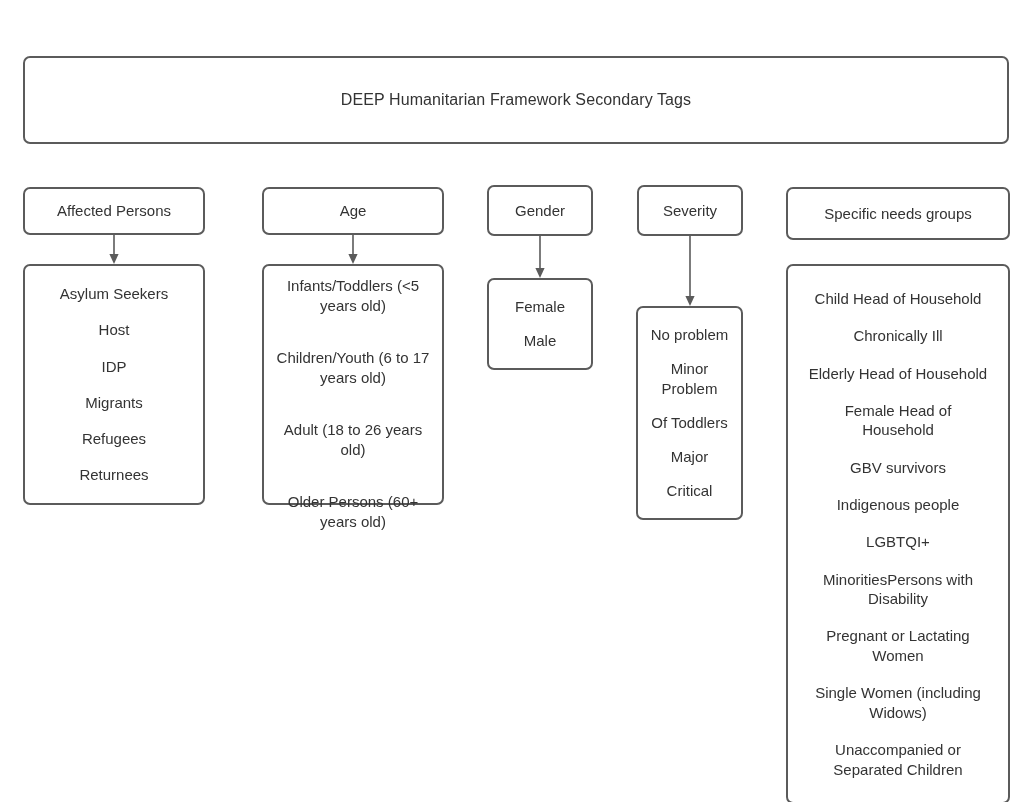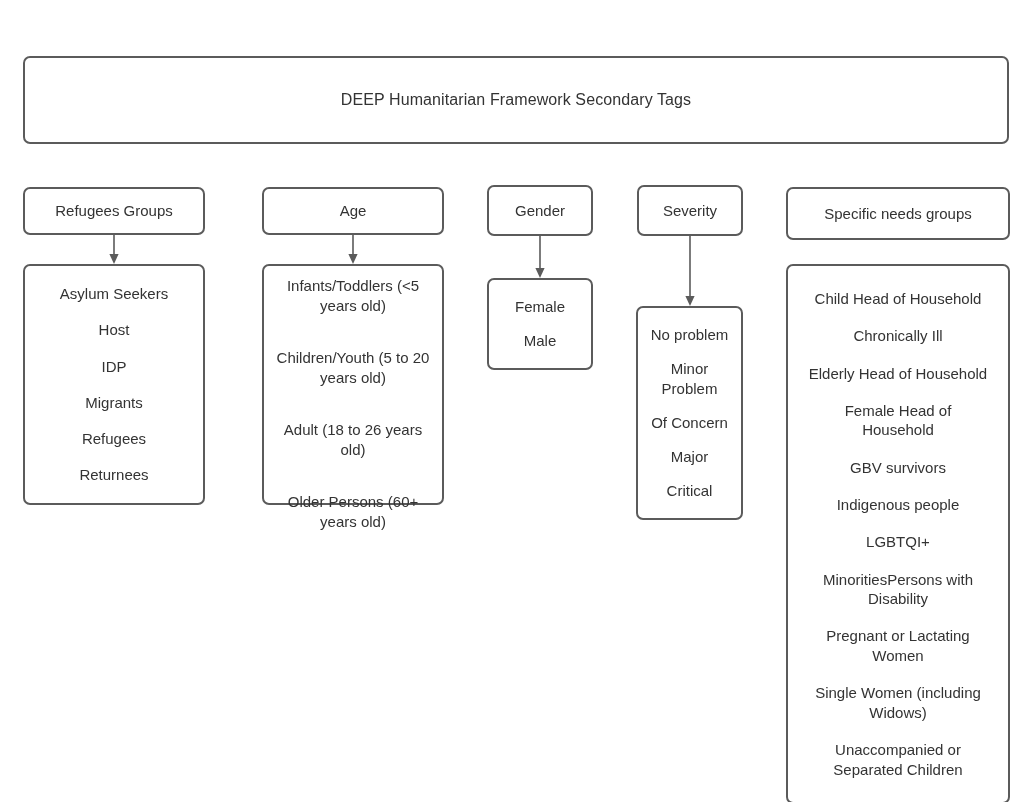--- a/index.html
+++ b/index.html
@@ -61,21 +61,21 @@
 </head>
 <body>
 
 <div id="canvas">
 
   <div class="box title-box" style="left:23px; top:30px; width:986px; height:88px;">
     <span class="item" style="font-size:16px;">DEEP  Humanitarian Framework Secondary Tags</span>
   </div>
 
   <div class="box header-box" style="left:23px; top:161px; width:182px; height:48px;">
-    <span class="item">Refugees Groups</span>
+    <span class="item">Affected Persons</span>
   </div>
   <div class="arrow" style="left:106px; top:209px; width:16px; height:29px;">
     <svg width="16" height="29" viewBox="0 0 16 29">
       <line x1="8" y1="0" x2="8" y2="21" stroke="#5b5b5b" stroke-width="1.6"></line>
       <polygon points="8,29 3.4,19 12.6,19" fill="#5b5b5b"></polygon>
     </svg>
   </div>
   <div class="box content-box" style="left:23px; top:238px; width:182px; height:241px;">
     <span class="item">Asylum Seekers</span>
     <span class="item">Host</span>
@@ -89,21 +89,21 @@
     <span class="item">Age</span>
   </div>
   <div class="arrow" style="left:345px; top:209px; width:16px; height:29px;">
     <svg width="16" height="29" viewBox="0 0 16 29">
       <line x1="8" y1="0" x2="8" y2="21" stroke="#5b5b5b" stroke-width="1.6"></line>
       <polygon points="8,29 3.4,19 12.6,19" fill="#5b5b5b"></polygon>
     </svg>
   </div>
   <div class="box content-box" style="left:262px; top:238px; width:182px; height:241px;gap:33px;">
     <span class="item">Infants/Toddlers (&lt;5 years old)</span>
-    <span class="item">Children/Youth (5 to 20 years old)</span>
+    <span class="item">Children/Youth (6 to 17 years old)</span>
     <span class="item">Adult (18 to 26 years old)</span>
     <span class="item">Older Persons (60+ years old)</span>
   </div>
 
   <div class="box header-box" style="left:487px; top:159px; width:106px; height:51px;">
     <span class="item">Gender</span>
   </div>
   <div class="arrow" style="left:532px; top:210px; width:16px; height:42px;">
     <svg width="16" height="42" viewBox="0 0 16 42">
       <line x1="8" y1="0" x2="8" y2="34" stroke="#5b5b5b" stroke-width="1.6"></line>
@@ -120,21 +120,21 @@
   </div>
   <div class="arrow" style="left:682px; top:210px; width:16px; height:70px;">
     <svg width="16" height="70" viewBox="0 0 16 70">
       <line x1="8" y1="0" x2="8" y2="62" stroke="#5b5b5b" stroke-width="1.6"></line>
       <polygon points="8,70 3.4,60 12.6,60" fill="#5b5b5b"></polygon>
     </svg>
   </div>
   <div class="box content-box" style="left:636px; top:280px; width:107px; height:214px;">
     <span class="item">No problem</span>
     <span class="item">Minor Problem</span>
-    <span class="item">Of Concern</span>
+    <span class="item">Of Toddlers</span>
     <span class="item">Major</span>
     <span class="item">Critical</span>
   </div>
 
   <div class="box header-box" style="left:786px; top:161px; width:224px; height:53px;">
     <span class="item">Specific needs groups</span>
   </div>
   <div class="box content-box" style="left:786px; top:238px; width:224px; height:540px; padding:14px 20px;">
     <span class="item">Child Head of Household</span>
     <span class="item">Chronically Ill</span>

